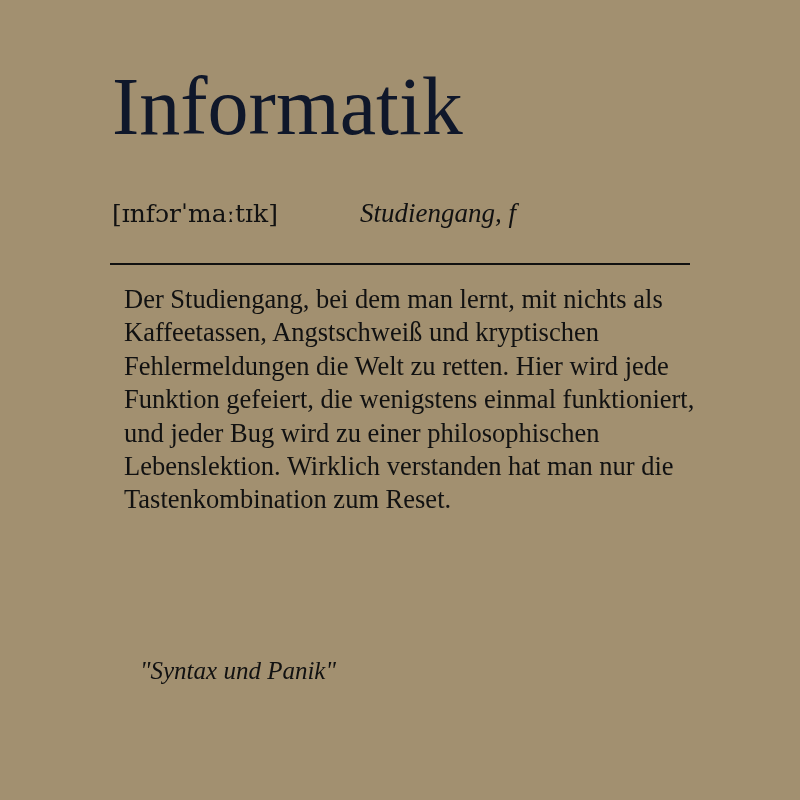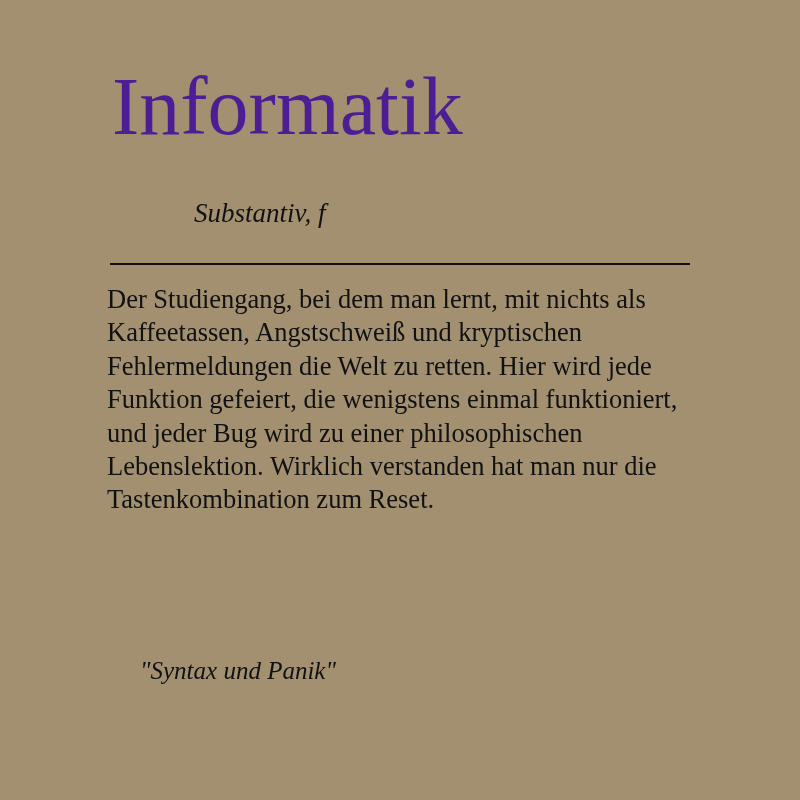--- a/index.html
+++ b/index.html
@@ -22,21 +22,21 @@
     background: #a29070;
   }
   .word {
     position: absolute;
     left: 112px;
     top: 66px;
     font-family: "Liberation Serif", serif;
     font-size: 82px;
     line-height: 1.0;
     letter-spacing: 0px;
-    color: #4c1d95;
+    color: #0f172a;
     font-weight: 400;
   }
   .meta-row {
     position: absolute;
     left: 112px;
     top: 198px;
     width: 600px;
     display: flex;
     align-items: baseline;
   }
@@ -56,21 +56,21 @@
   .rule {
     position: absolute;
     left: 110px;
     top: 263px;
     width: 580px;
     height: 2px;
     background: #111111;
   }
   .definition {
     position: absolute;
-    left: 107px;
+    left: 124px;
     top: 283px;
     width: 580px;
     font-family: "Liberation Serif", serif;
     font-size: 26.5px;
     line-height: 1.26;
     color: #111111;
     text-align: left;
   }
   .synonyms {
     position: absolute;
@@ -98,21 +98,22 @@
   }
 </style>
 </head>
 <body>
 
 <div class="page">
 
   <div class="word">Informatik</div>
 
   <div class="meta-row">
-    <span class="pos">Substantiv, f</span>
+    <span class="pronunciation">[ɪnfɔrˈmaːtɪk]</span>
+    <span class="pos">Studiengang, f</span>
   </div>
 
   <div class="rule"></div>
 
   <div class="definition">Der Studiengang, bei dem man lernt, mit nichts als Kaffeetassen, Angstschweiß und kryptischen Fehlermeldungen die Welt zu retten. Hier wird jede Funktion gefeiert, die wenigstens einmal funktioniert, und jeder Bug wird zu einer philosophischen Lebenslektion. Wirklich verstanden hat man nur die Tastenkombination zum Reset.</div>
 
 
   <div class="quote">"Syntax und Panik"</div>
 
 </div>

